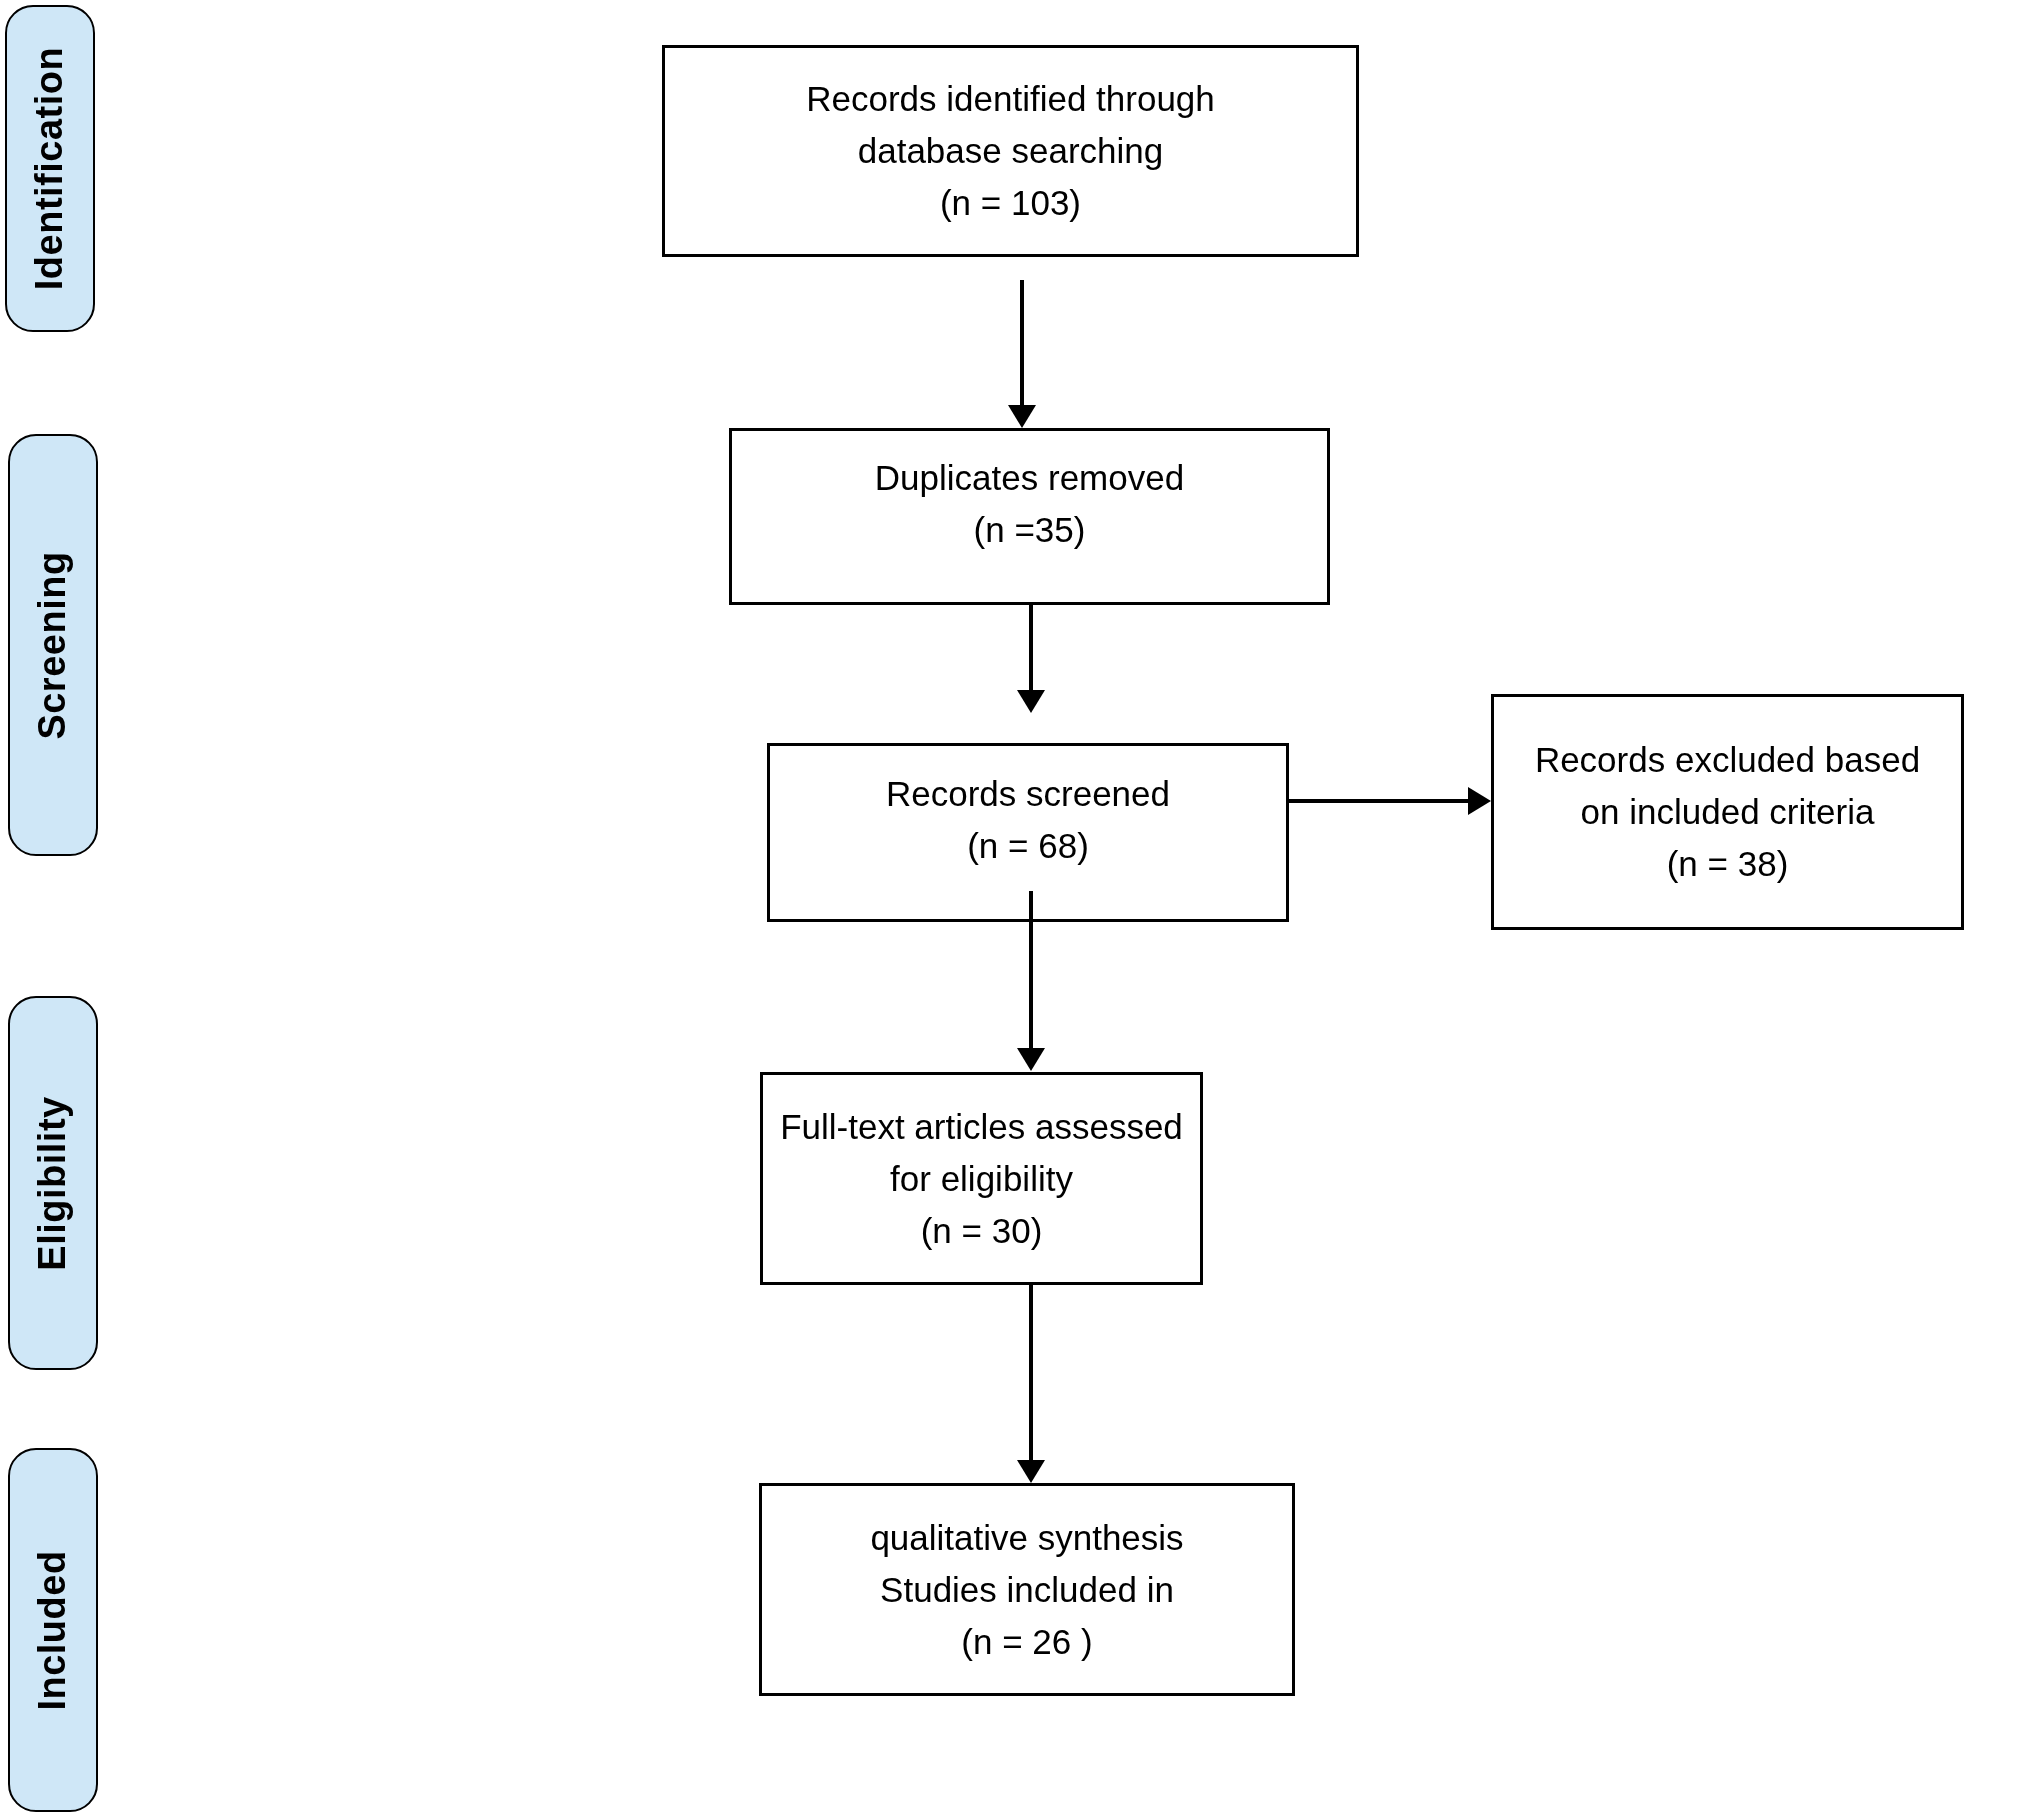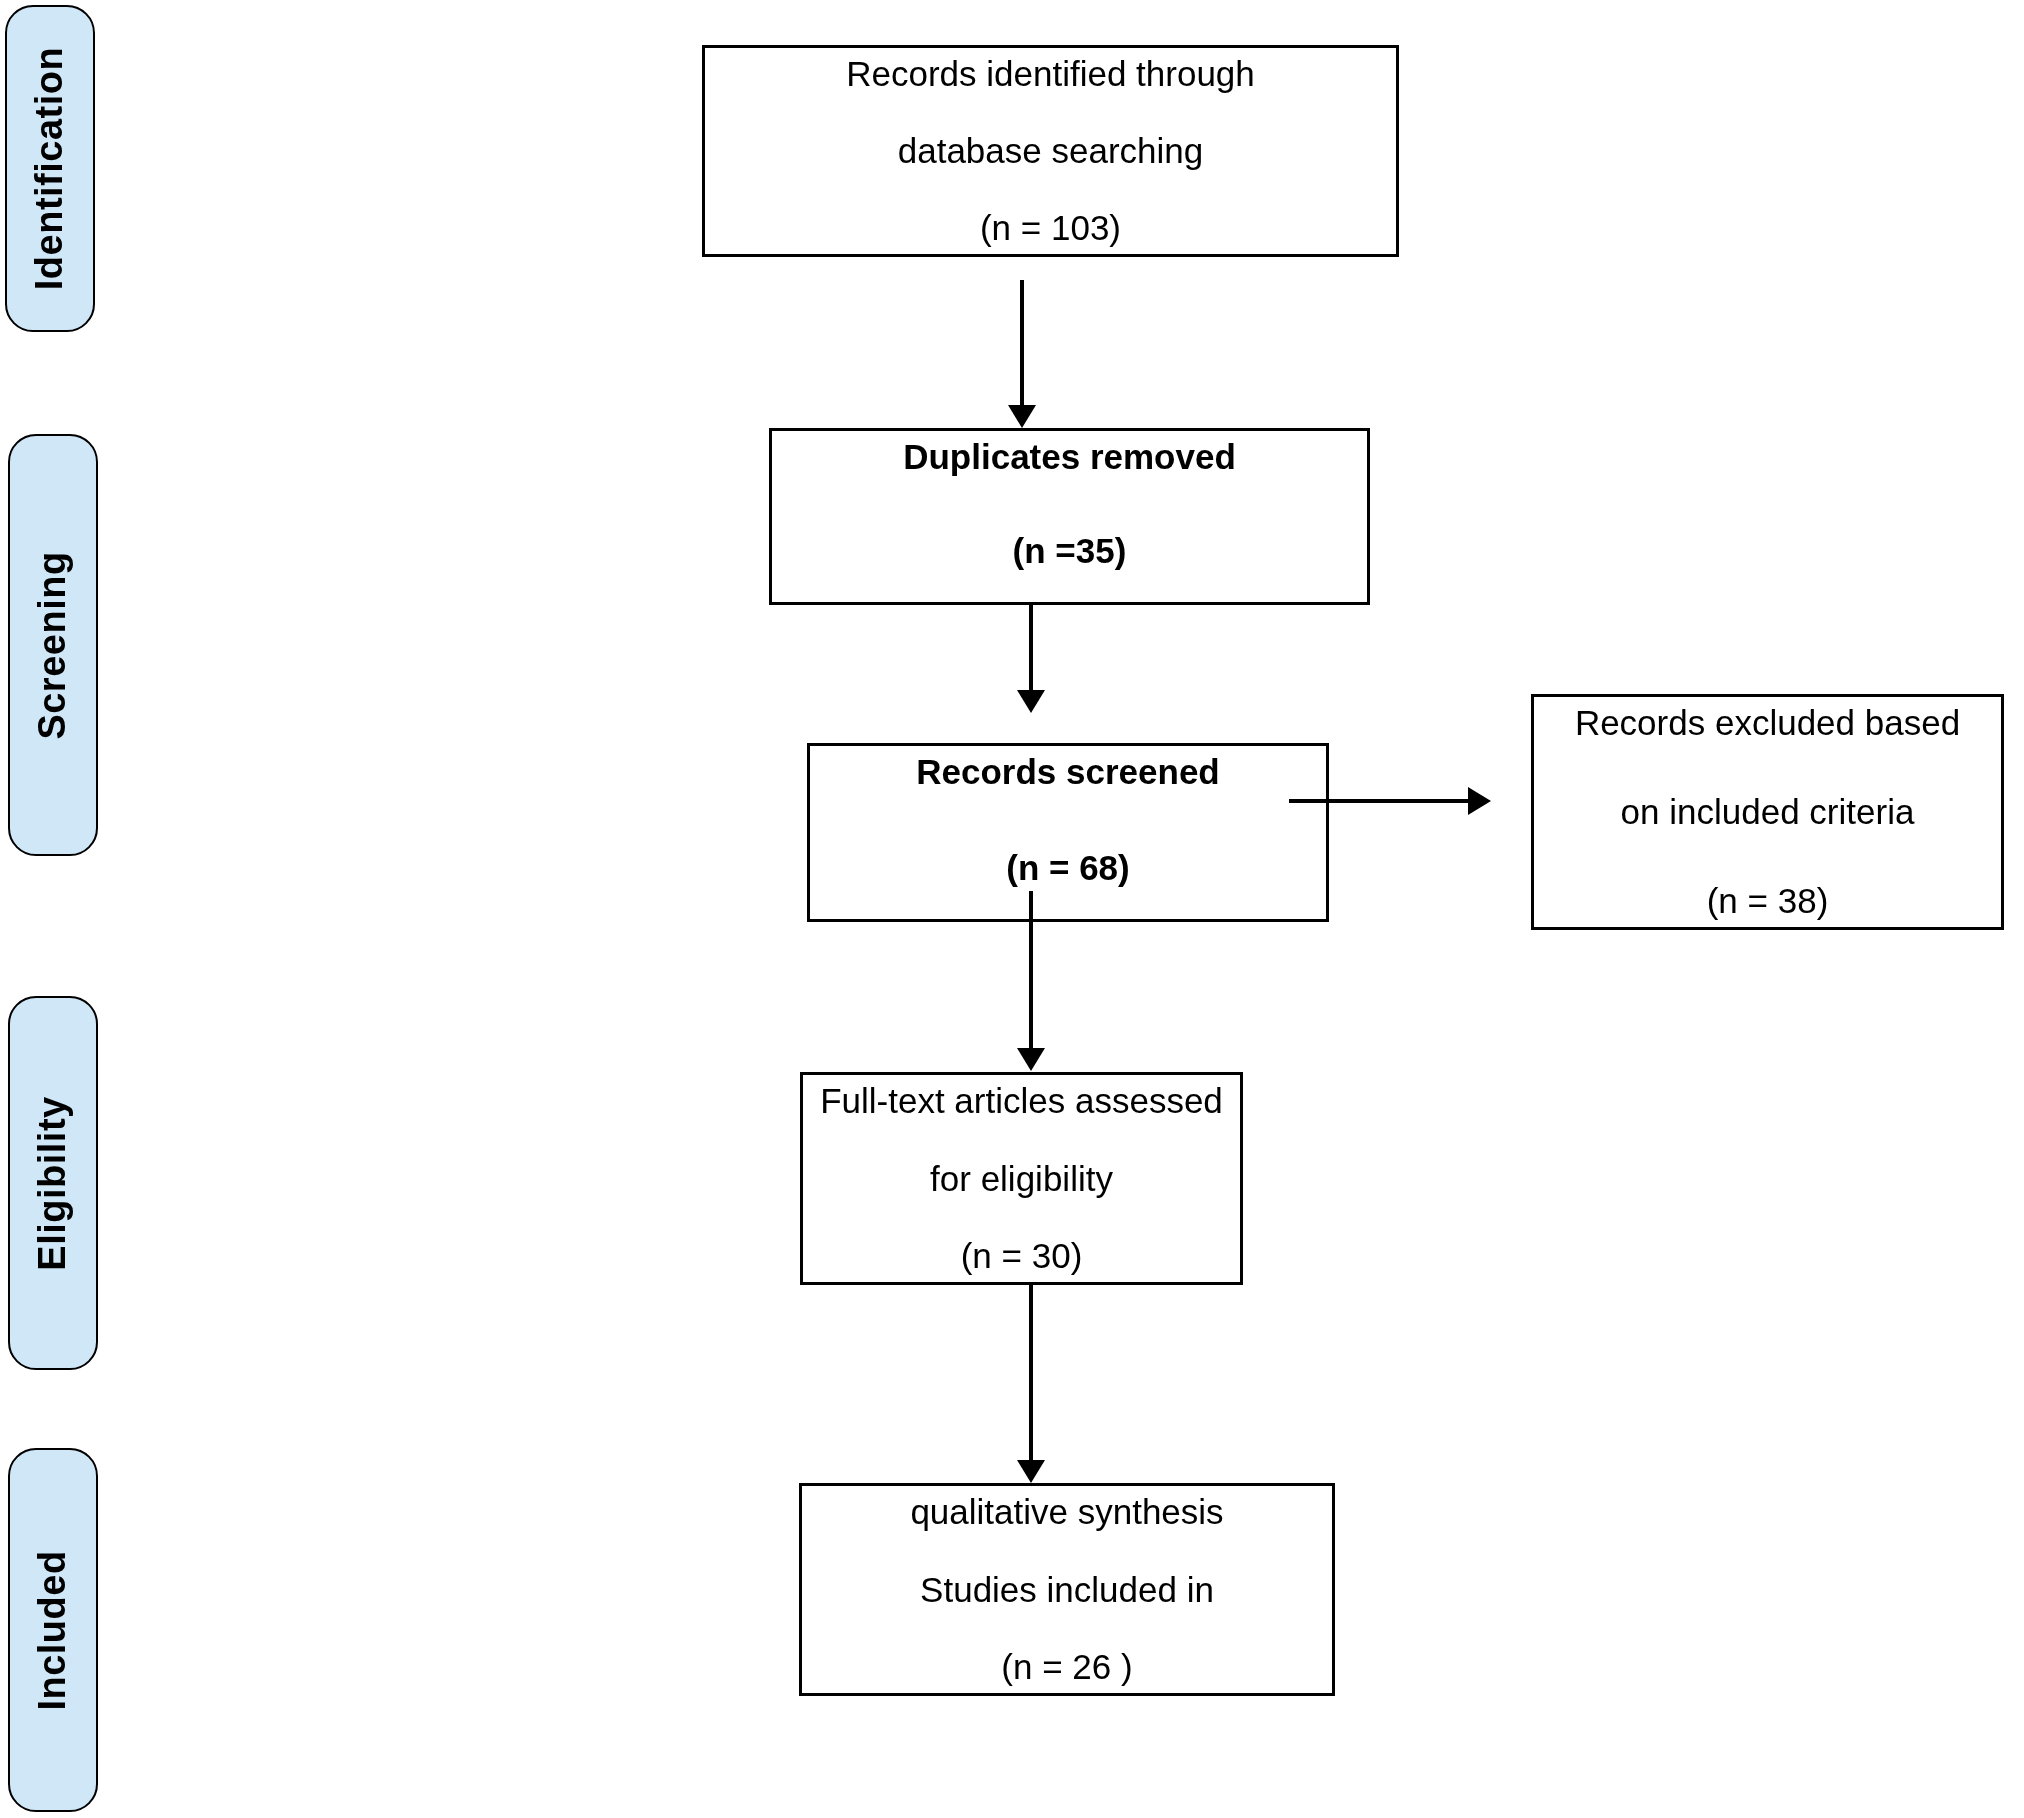--- a/index.html
+++ b/index.html
@@ -38,27 +38,26 @@
 
   
   .flowbox {
     position: absolute;
     background: #ffffff;
     border: 3.8px solid #000000;
     box-sizing: border-box;
     display: flex;
     flex-direction: column;
     align-items: center;
-    justify-content: space-between;
+    justify-content: center;
     text-align: center;
     font-size: 35px;
     line-height: 52px;
-    margin-left: 40px;
   }
-  .flowbox.raise { padding-bottom: 24.6px; font-weight: bold; } 
+  .flowbox.raise { padding-bottom: 24.6px; } 
 
   
   .arrow-v { position: absolute; }
   .arrow-v .shaft {
     position: absolute;
     left: 12.3px;
     top: 0;
     width: 3.8px;
     background: #000000;
   }

